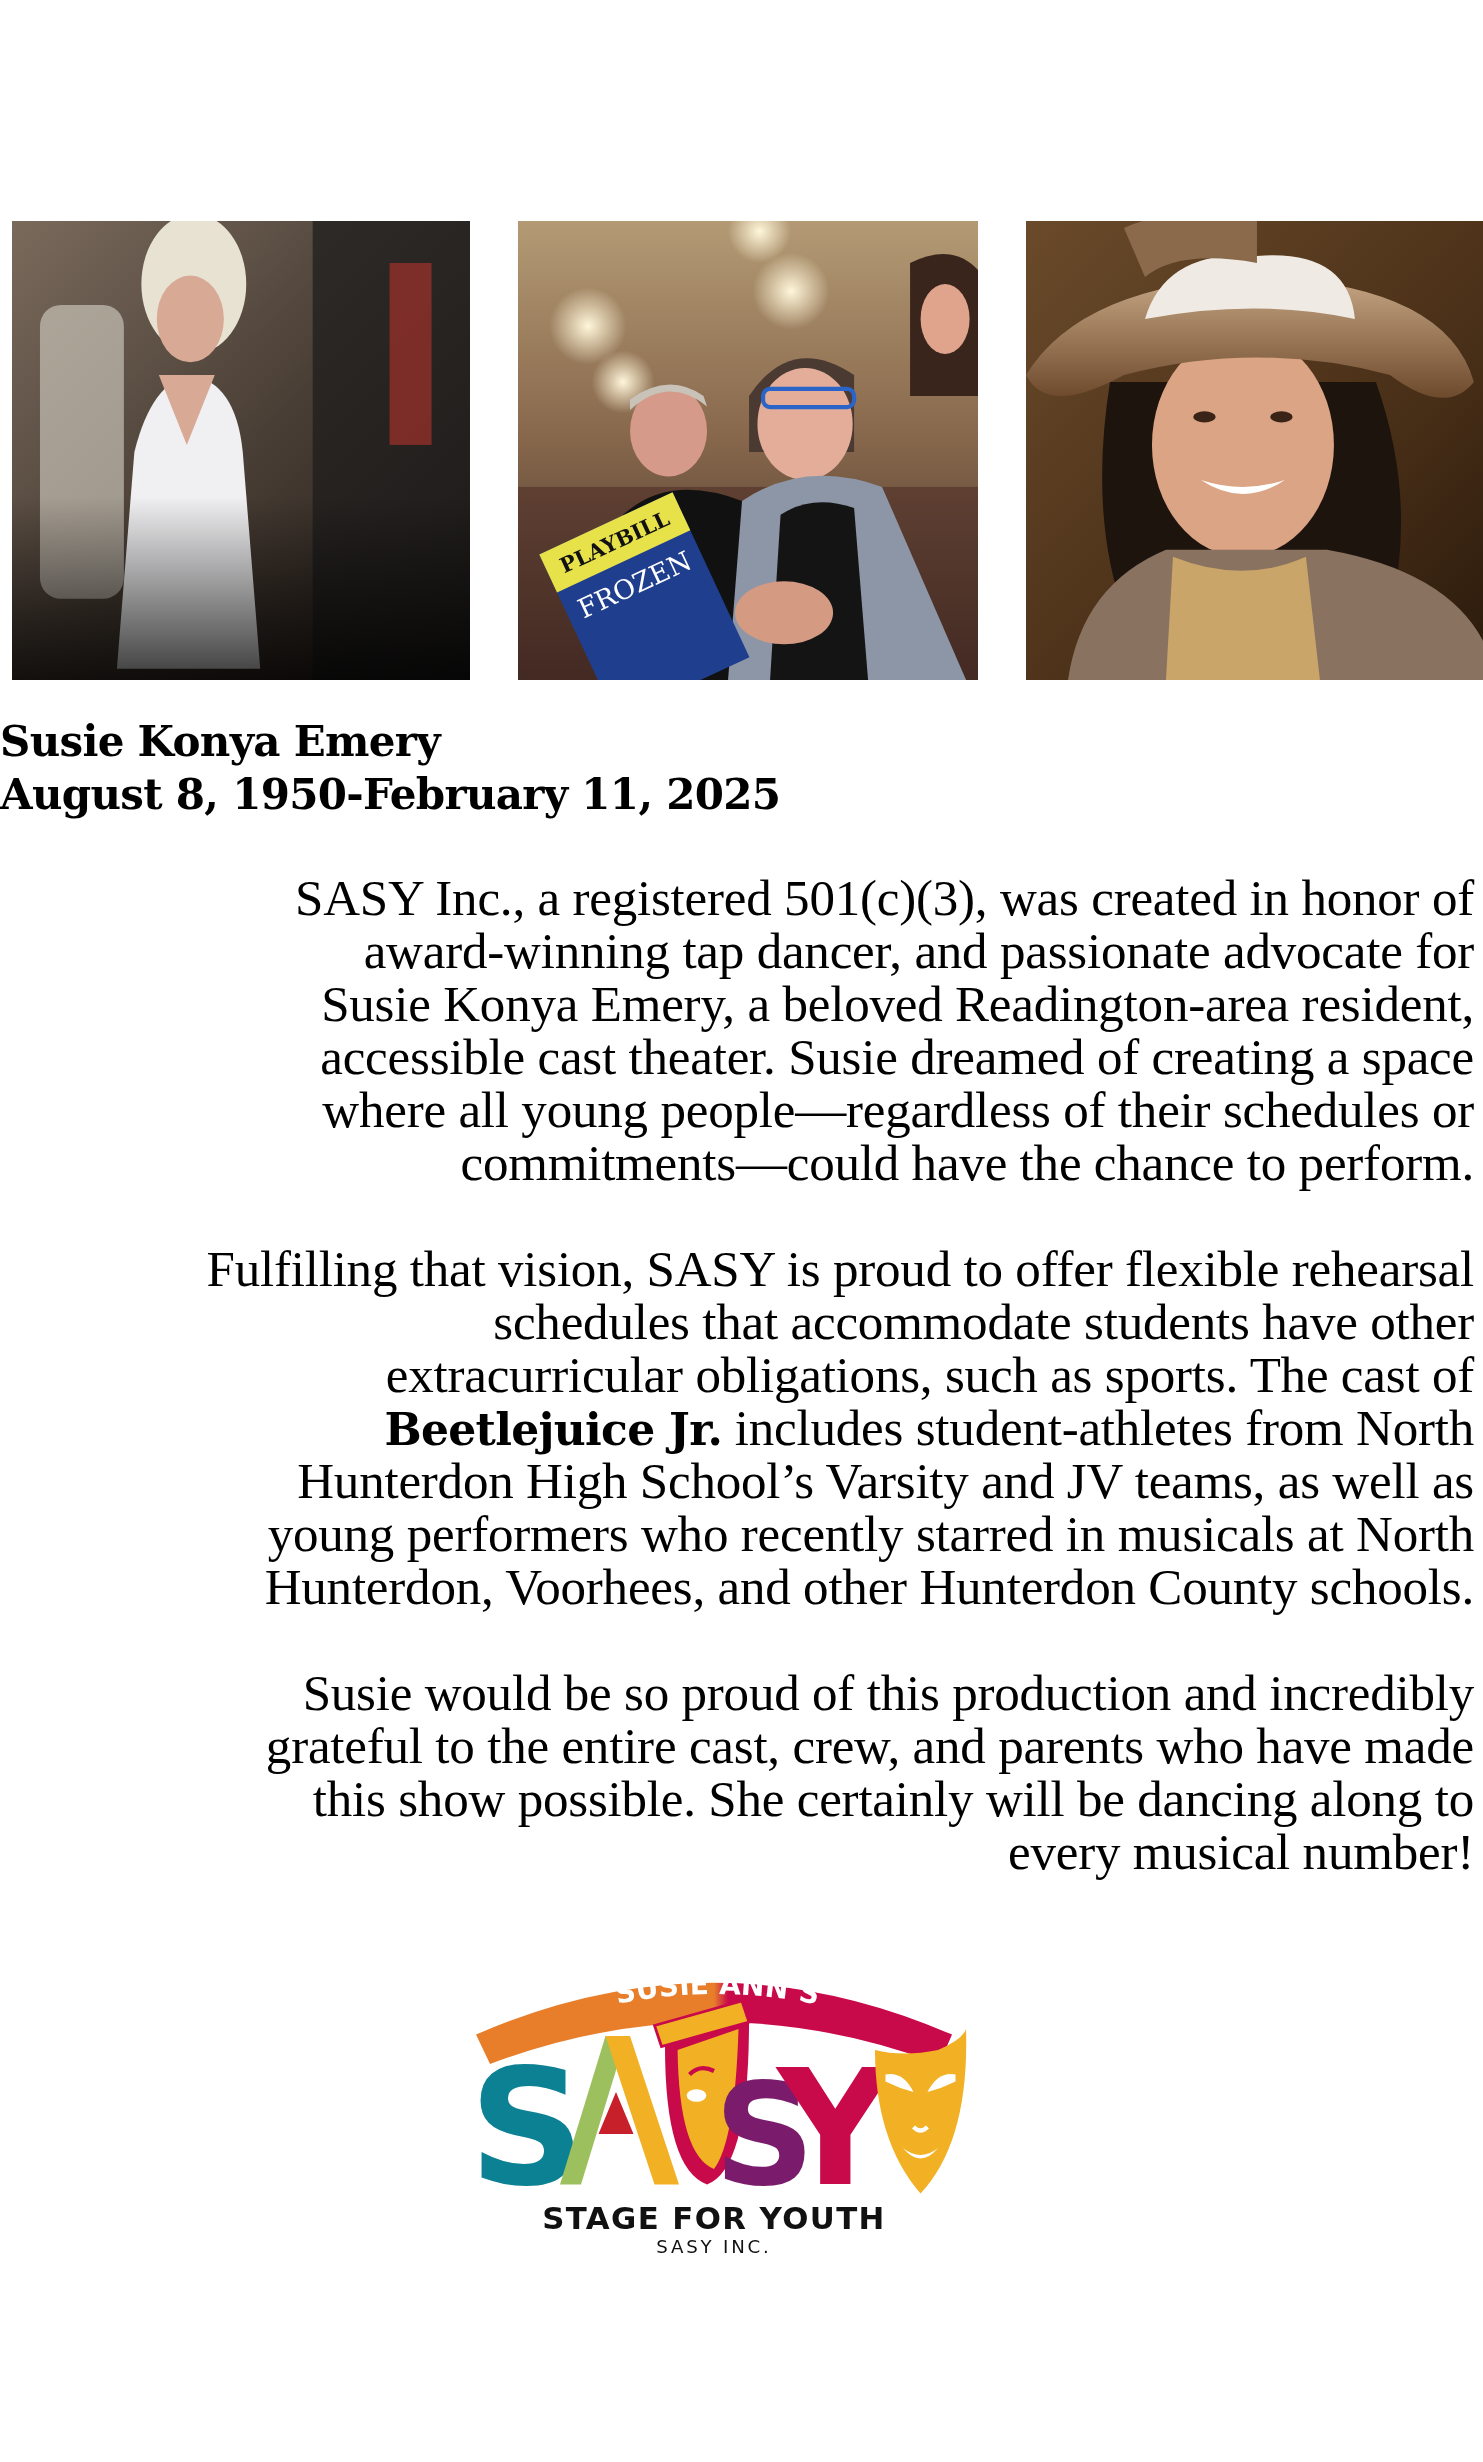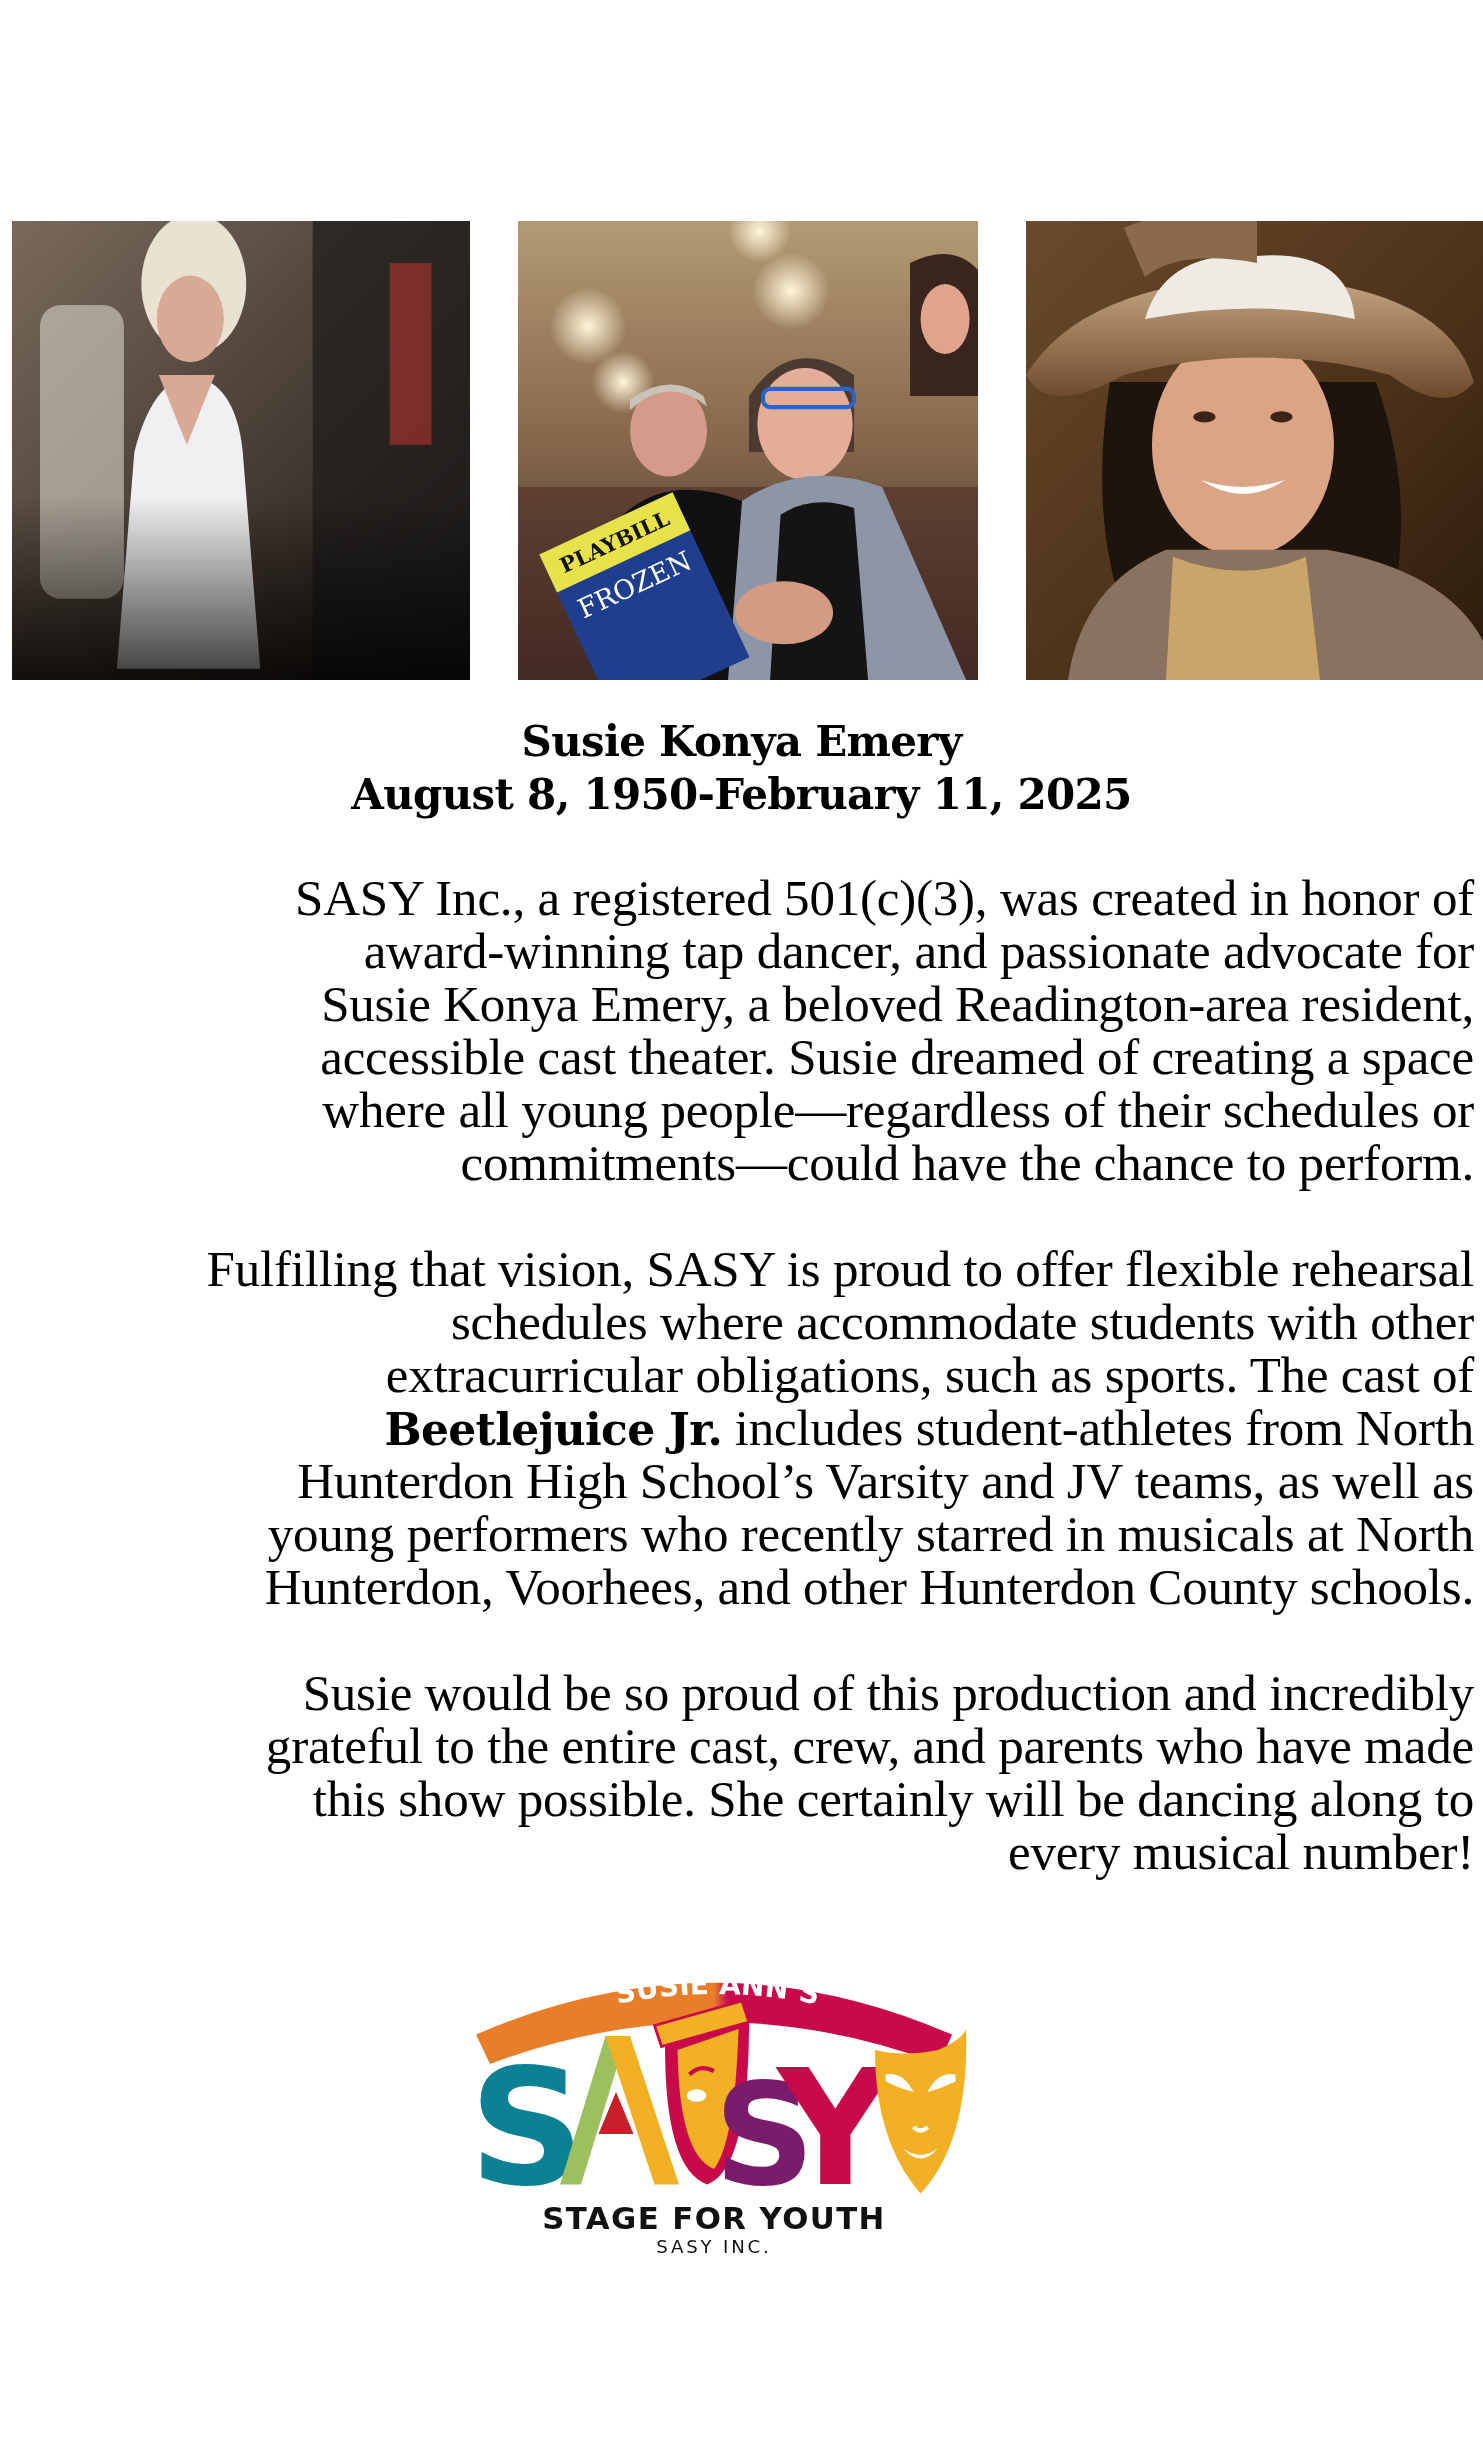--- a/index.html
+++ b/index.html
@@ -6,21 +6,20 @@
   body { width: 1483px; height: 2462px; position: relative; overflow: hidden; color: #000; }
 
   .photo { position: absolute; top: 221px; height: 459px; overflow: hidden; }
   .photo svg { width: 100%; height: 100%; display: block; }
   #photo-1 { left: 12px; width: 458px; }
   #photo-2 { left: 518px; width: 460px; }
   #photo-3 { left: 1026px; width: 457px; }
 
   .title {
     position: absolute; left: 0; width: 1483px; top: 715px;
-    text-align: center;
     font-family: "DejaVu Serif", serif;
     font-weight: bold;
     font-size: 42px; line-height: 53px;
     letter-spacing: -0.7px;
   }
   .title div { white-space: nowrap; }
 
   .body-text {
     position: absolute; left: 47px; top: 872px; width: 1427px;
     font-family: "Liberation Serif", serif;
@@ -146,21 +145,21 @@
   <div class="para">
     <span class="line">SASY Inc., a registered 501(c)(3), was created in honor of</span>
     <span class="line">award-winning tap dancer, and passionate advocate for</span>
     <span class="line">Susie Konya Emery, a beloved Readington-area resident,</span>
     <span class="line">accessible cast theater. Susie dreamed of creating a space</span>
     <span class="line">where all young people—regardless of their schedules or</span>
     <span class="line">commitments—could have the chance to perform.</span>
   </div>
   <div class="para">
     <span class="line">Fulfilling that vision, SASY is proud to offer flexible rehearsal</span>
-    <span class="line">schedules where accommodate students with other</span>
+    <span class="line">schedules that accommodate students have other</span>
     <span class="line">extracurricular obligations, such as sports. The cast of</span>
     <span class="line"><span class="bold">Beetlejuice Jr.</span><span style="white-space:pre"> includes student-athletes from North</span></span>
     <span class="line">Hunterdon High School’s Varsity and JV teams, as well as</span>
     <span class="line">young performers who recently starred in musicals at North</span>
     <span class="line">Hunterdon, Voorhees, and other Hunterdon County schools.</span>
   </div>
   <div class="para">
     <span class="line">Susie would be so proud of this production and incredibly</span>
     <span class="line">grateful to the entire cast, crew, and parents who have made</span>
     <span class="line">this show possible. She certainly will be dancing along to</span>

